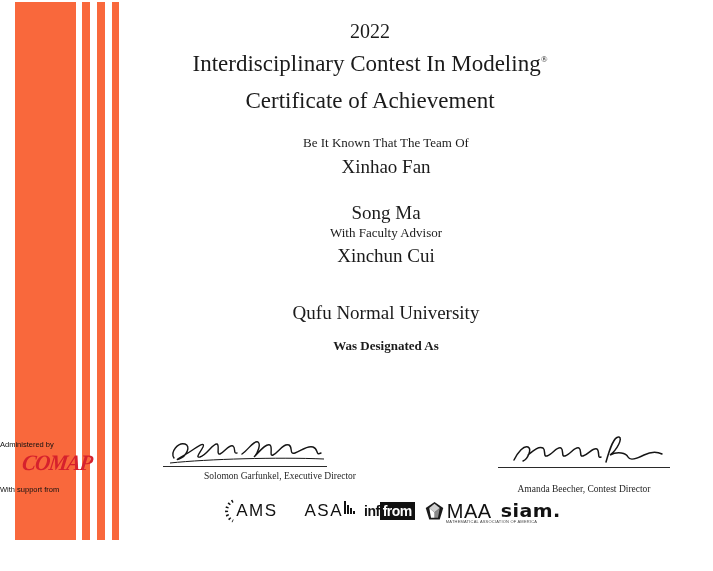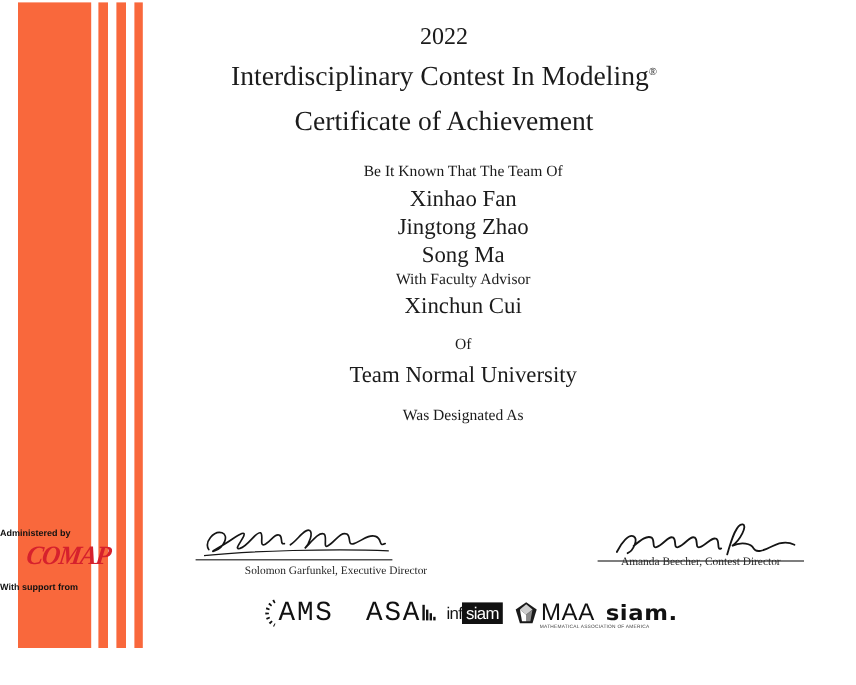--- a/index.html
+++ b/index.html
@@ -22,49 +22,49 @@
   .t-small{font-size:13px;}
   .t-name{font-size:19px;}
   .t-intro{top:136px;}
   .t-m0{top:156px;}
   .t-m1{top:179px;}
   .t-m2{top:202px;}
   .t-advlabel{top:226px;}
   .t-advisor{top:245px;}
   .t-of{top:280px;}
   .t-inst{top:302px;}
-  .t-deslabel{top:339px;}
+  .t-deslabel{top:339px;font-weight:bold;}
   .t-designation{top:357px;}
   
   .sig-line{position:absolute;height:0;border-top:1.3px solid #2a2a2a;}
   .sig-line.left{left:163px;top:466px;width:164px;}
   .sig-line.right{left:498px;top:467px;width:172px;}
   .sig-svg{position:absolute;}
   .sig-svg.left{left:168px;top:430px;}
   .sig-svg.right{left:506px;top:432px;}
   .sig-caption{position:absolute;font-size:9.5px;color:#262626;text-align:center;white-space:nowrap;}
   .sig-caption.left{left:163px;width:164px;top:471px;margin-left:35px;}
-  .sig-caption.right{left:498px;width:172px;top:464px;text-align:center;}
-  .admin-label{font-family:"Liberation Sans",sans-serif;font-size:7.5px;font-weight:bold;color:#111;}
+  .sig-caption.right{left:498px;width:172px;top:484px;text-align:center;}
+  .admin-label{font-family:"Liberation Sans",sans-serif;font-size:7.5px;font-weight:normal;color:#111;}
   .admin-by{top:440px;position:absolute;width:114px;}
   .support{top:485px;position:absolute;width:114px;}
   .comap{position:absolute;top:451px;width:114px;text-align:center;
          font-family:"Liberation Serif",serif;font-style:italic;font-weight:bold;
          font-size:21px;color:var(--comap-red,#D6212D);transform:skewX(-8deg) scaleY(1.05);
          letter-spacing:-1px;}
   
   .logos{position:absolute;left:240px;top:496px;width:300px;height:30px;
          display:flex;align-items:center;justify-content:center;gap:9px;
          font-family:"Liberation Sans",sans-serif;}
   .ams{display:flex;align-items:center;gap:1px;}
-  .ams-text,.asa-text{font-family:Liberation Mono, monospace;font-size:23px;letter-spacing:1.5px;color:#111;}
-  .asa{display:flex;align-items:center;gap:1px;margin-left:18px;}
+  .ams-text,.asa-text{font-family:Liberation Sans, sans-serif;font-size:17px;letter-spacing:1.5px;color:#111;}
+  .asa{display:flex;align-items:flex-start;gap:1px;margin-left:18px;}
   .asa-bars{display:flex;align-items:flex-end;gap:1px;padding-bottom:2px;}
   .asa-bars i{display:block;width:2px;background:#111;}
-  .informs{display:flex;align-items:center;font-weight:normal;}
+  .informs{display:flex;align-items:center;font-weight:bold;}
   .informs .inf{font-size:14px;color:#111;letter-spacing:-0.5px;}
   .informs .orms{font-size:14px;color:#fff;background:#111;padding:1px 3px;letter-spacing:-0.5px;}
   .maa{display:flex;align-items:center;gap:2px;position:relative;}
   .maa-text{font-weight:normal;font-size:20px;color:#111;letter-spacing:0.5px;}
   .maa-caption{position:absolute;left:22px;top:19px;font-size:4px;color:#444;white-space:nowrap;letter-spacing:0.2px;}
   .siam{font-family:"DejaVu Sans",sans-serif;font-weight:bold;font-size:19px;color:#111;
         letter-spacing:0.5px;transform:scaleY(0.92);}
 </style>
 </head>
 <body>
@@ -75,26 +75,24 @@
   <div class="stripe s1"></div>
   <div class="stripe s2"></div>
   <div class="stripe s3"></div>
 
   <div class="line head-block t-year">2022</div>
   <div class="line head-block t-title"><span>Interdisciplinary Contest In Modeling</span><sup>®</sup></div>
   <div class="line head-block t-cert">Certificate of Achievement</div>
 
   <div class="line body-block t-small t-intro">Be It Known That The Team Of</div>
   <div class="line body-block t-name t-m0">Xinhao Fan</div>
-  <div class="line body-block t-name t-m1">Jingtong Zhao</div>
   <div class="line body-block t-small t-advlabel">With Faculty Advisor</div>
   <div class="line body-block t-name t-m2">Song Ma</div>
   <div class="line body-block t-name t-advisor">Xinchun Cui</div>
-  <div class="line body-block t-small t-of">Of</div>
-  <div class="line body-block t-name t-inst">Team Normal University</div>
+  <div class="line body-block t-name t-inst">Qufu Normal University</div>
   <div class="line body-block t-small t-deslabel">Was Designated As</div>
 
   <svg class="sig-svg left" width="158" height="38" viewBox="0 0 158 38">
     <path d="M6 28 C 2 22 10 12 17 14 C 23 16 19 26 11 29 C 5 31 16 26 26 19 C 32 15 37 12 35 17 C 32 23 27 28 32 27 C 39 25 45 13 49 14 C 52 15 48 25 52 24 C 57 22 61 14 65 16 C 68 18 65 24 69 23" fill="none" stroke="#151515" stroke-width="1.4" stroke-linecap="round"></path>
     <path d="M74 24 C 80 20 86 10 90 12 C 93 14 90 23 86 27 C 92 21 98 13 102 15 C 105 17 101 27 105 25 C 111 22 115 13 121 15 C 125 17 121 25 127 23 C 133 21 139 15 145 17 C 151 19 147 26 153 23" fill="none" stroke="#151515" stroke-width="1.4" stroke-linecap="round"></path>
     <path d="M2 33 C 40 29 110 27 156 29" fill="none" stroke="#151515" stroke-width="1"></path>
   </svg>
   <div class="sig-line left"></div>
   <div class="sig-caption left">Solomon Garfunkel, Executive Director</div>
 
@@ -120,21 +118,21 @@
       <span class="asa-text">ASA</span>
       <span class="asa-bars">
         <i style="height:13px"></i>
           <i style="height:9px"></i>
           <i style="height:6px"></i>
           <i style="height:3px"></i>
       </span>
     </span>
     <span class="informs">
       <span class="inf">inf</span>
-      <span class="orms">siam</span>
+      <span class="orms">from</span>
     </span>
     <span class="maa">
       <svg width="21" height="21" viewBox="0 0 24 24">
         <polygon points="12,1 22,8 18,21 6,21 2,8" fill="#1a1a1a"></polygon>
         <polygon points="12,3 18,8 12,13 6,8" fill="#cfcfcf"></polygon>
         <polygon points="12,13 18,8 16,19 12,19" fill="#8a8a8a"></polygon>
         <polygon points="12,13 6,8 8,19 12,19" fill="#ffffff"></polygon>
       </svg>
       <span class="maa-text">MAA</span>
       <span class="maa-caption">MATHEMATICAL ASSOCIATION OF AMERICA</span>

